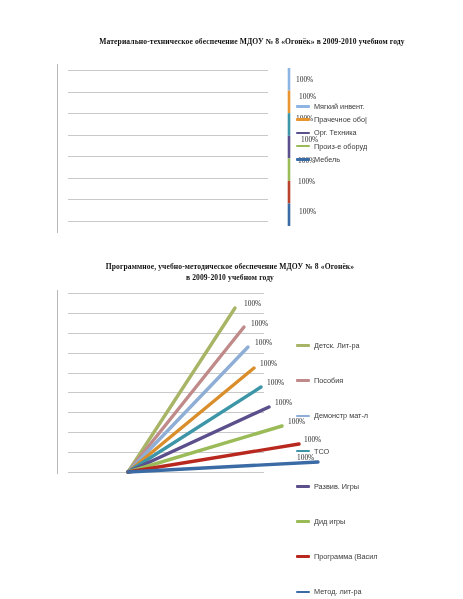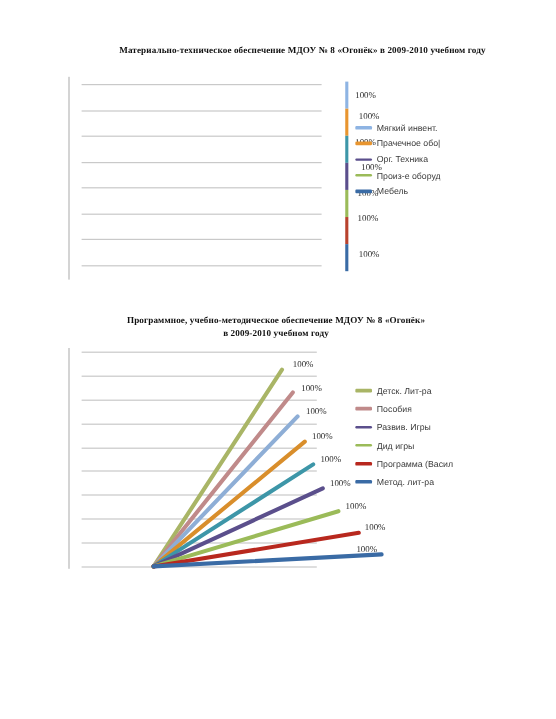--- a/index.html
+++ b/index.html
@@ -56,21 +56,21 @@
     display:flex;align-items:center;height:13.2px;white-space:nowrap;
     overflow:hidden;
   }
   .legend-swatch{
     flex:0 0 auto;width:14px;height:2.6px;margin-right:4px;border-radius:1px;
   }
   .legend-label{
     font-family:"Liberation Sans",sans-serif;
     font-size:7.3px;color:#3a3a3a;overflow:hidden;text-overflow:clip;
   }
-  #legend2 .legend-item{height:15.2px;}
+  #legend2 .legend-item{height:15.2px;margin-top:20px;}
 
   
   svg.series{position:absolute;left:0;top:0;overflow:visible;}
 </style>
 </head>
 <body>
 
 <div class="page">
 
   <div class="chart-title" id="title1">Материально-техническое обеспечение МДОУ № 8 «Огонёк» в 2009-2010 учебном году</div>
@@ -172,20 +172,28 @@
   <div class="legend" id="legend2">
       <div class="legend-item">
         <span class="legend-swatch" style="background: rgb(169, 181, 102);"></span>
         <span class="legend-label">Детск. Лит-ра</span>
       </div>
       <div class="legend-item">
         <span class="legend-swatch" style="background: rgb(192, 138, 138);"></span>
         <span class="legend-label">Пособия</span>
       </div>
       <div class="legend-item">
+        <span class="legend-swatch" style="background: rgb(142, 174, 214);"></span>
+        <span class="legend-label">Демонстр мат-л</span>
+      </div>
+      <div class="legend-item">
+        <span class="legend-swatch" style="background: rgb(61, 150, 168);"></span>
+        <span class="legend-label">ТСО</span>
+      </div>
+      <div class="legend-item">
         <span class="legend-swatch" style="background: rgb(91, 79, 140);"></span>
         <span class="legend-label">Развив. Игры</span>
       </div>
       <div class="legend-item">
         <span class="legend-swatch" style="background: rgb(155, 187, 89);"></span>
         <span class="legend-label">Дид игры</span>
       </div>
       <div class="legend-item">
         <span class="legend-swatch" style="background: rgb(184, 40, 30);"></span>
         <span class="legend-label">Программа (Васил</span>

